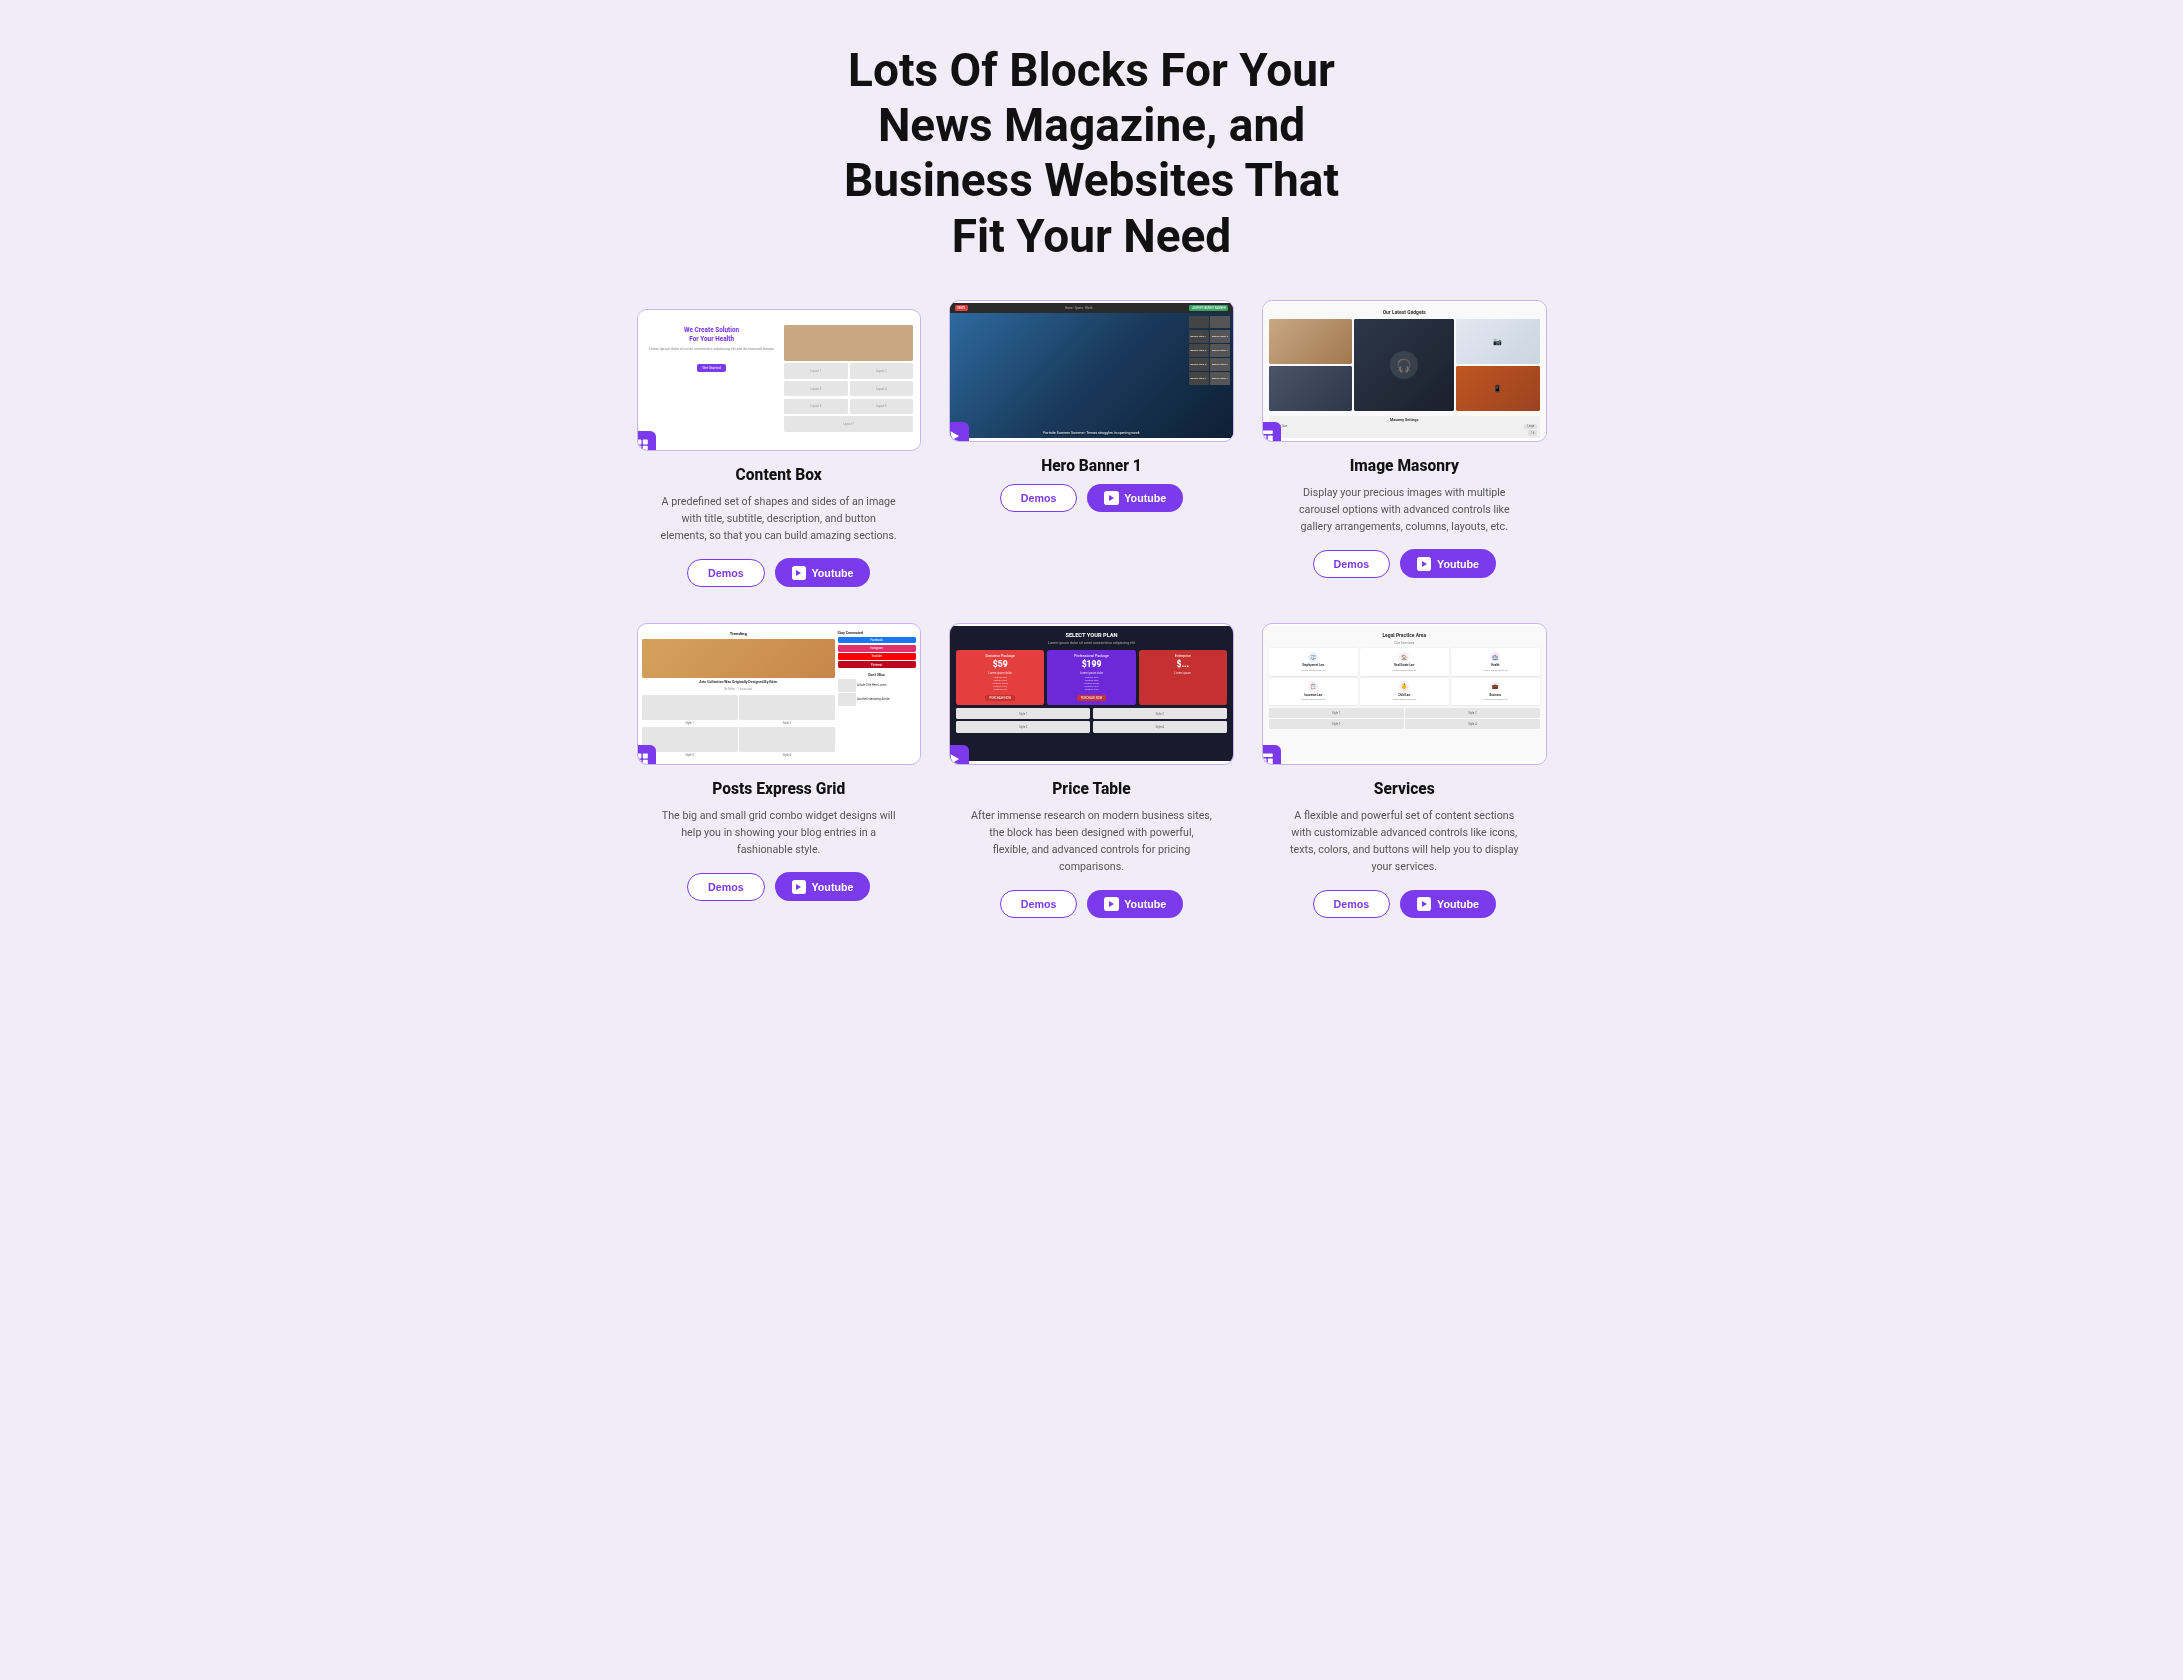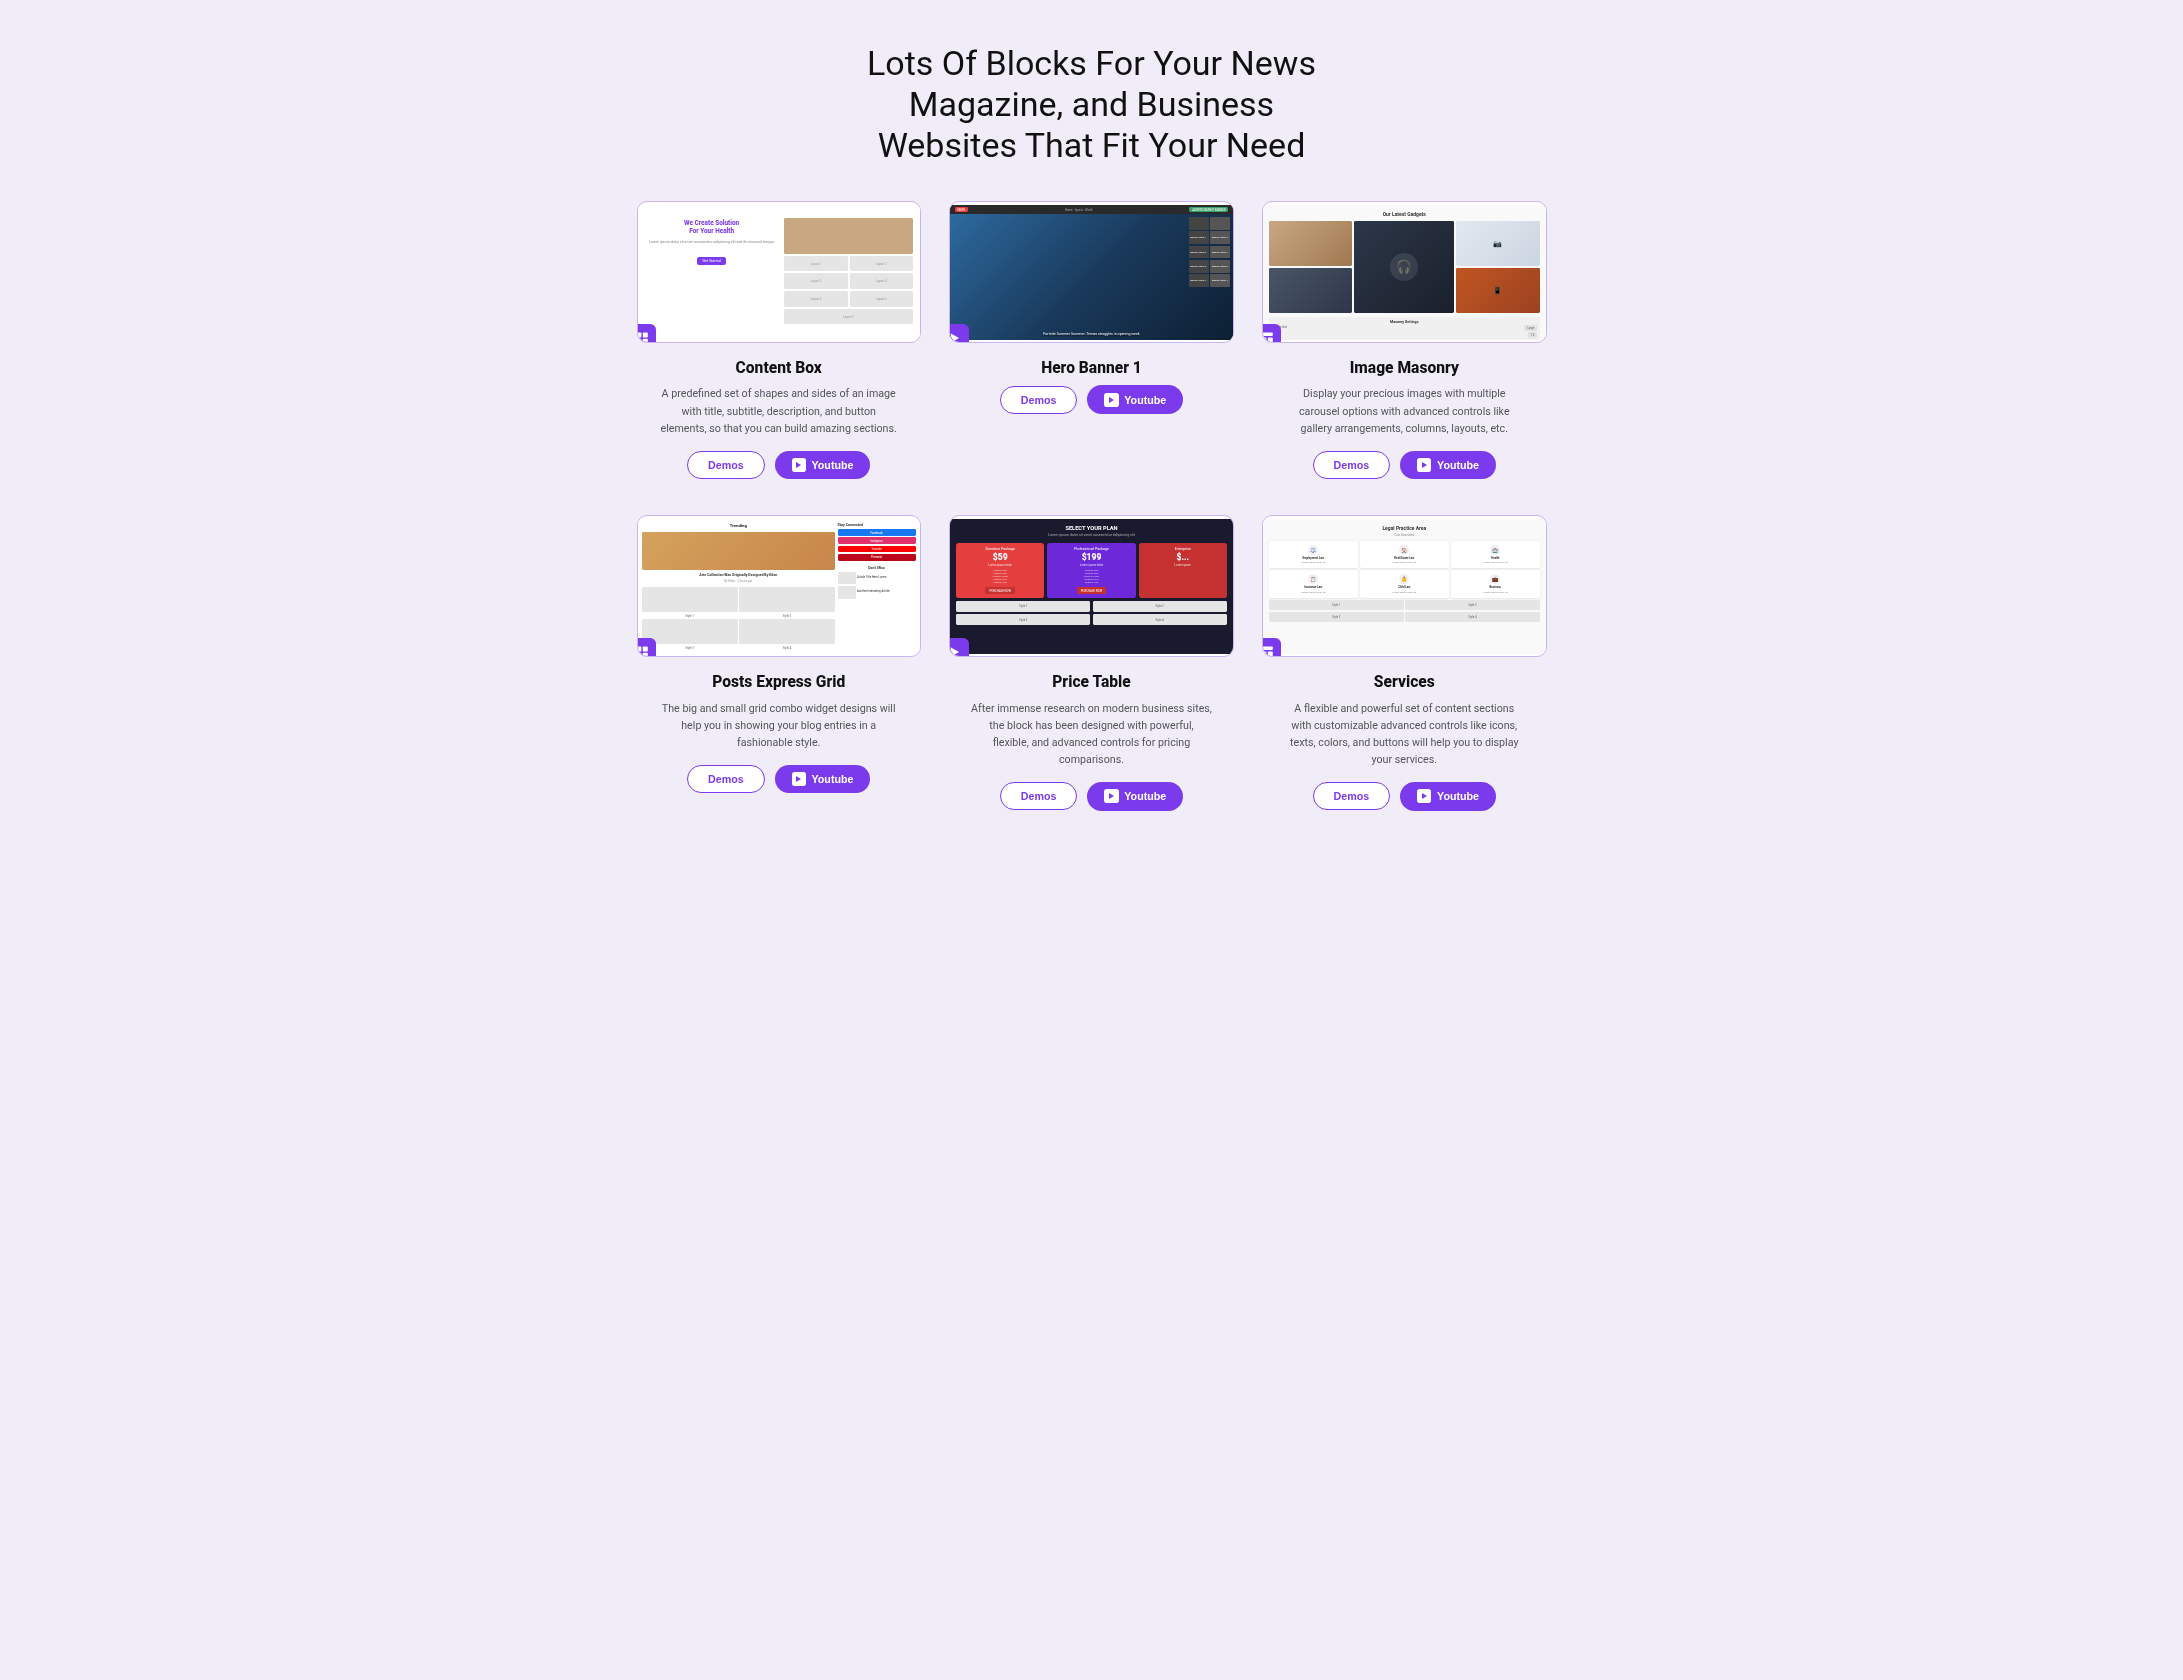--- a/index.html
+++ b/index.html
@@ -7,22 +7,22 @@
       background-color: #f0edf8;
       font-family: -apple-system, BlinkMacSystemFont, 'Segoe UI', Roboto, sans-serif;
       color: #222;
       padding: 43px 28.4px 57px;
     }
     .page-header {
       text-align: center;
       margin-bottom: 36px;
     }
     .page-title {
-      font-size: 34px;
-      font-weight: 400;
+      font-size: 46px;
+      font-weight: 700;
       line-height: 1.2;
       color: #111;
       max-width: 497px;
       margin: 0 auto 10px;
     }
     .page-subtitle {
       font-size: 12px;
       color: #555;
     }
     .blocks-grid {
@@ -413,21 +413,21 @@
   </style>
 </head>
 <body>
 
 <div class="page-header">
   <h1 class="page-title">Lots Of Blocks For Your News Magazine, and Business Websites That Fit Your Need</h1>
 </div>
 
 <div class="blocks-grid" id="blocks-container">
     <div class="block-card">
-    <div class="card-preview" style="position:relative;">
+    <div class="card-preview" style="position:relative;margin-top:9px;">
       <div class="card-preview-inner">
 
         <div class="preview-content-box">
           <div class="left-content">
             <h4>We Create Solution<br>For Your Health</h4>
             <p>Lorem ipsum dolor sit amet consectetur adipiscing elit sed do eiusmod tempor</p>
             <span class="preview-btn-small">Get Started</span>
           </div>
           <div class="right-content">
             <div class="layout-rows">

